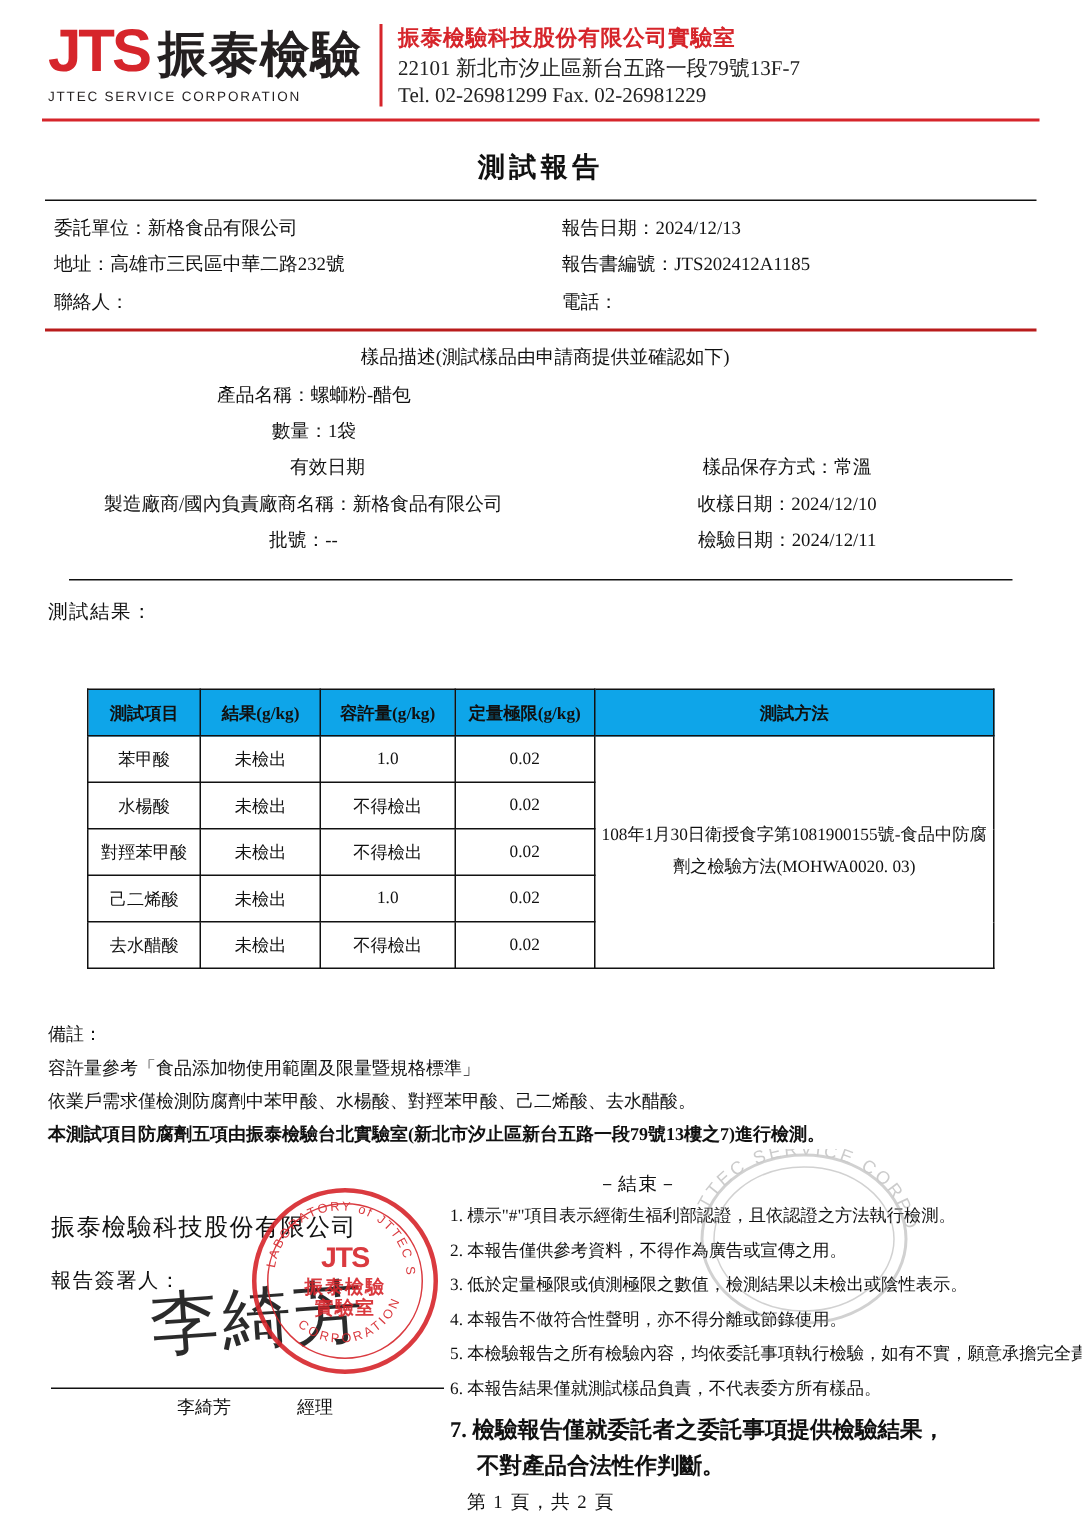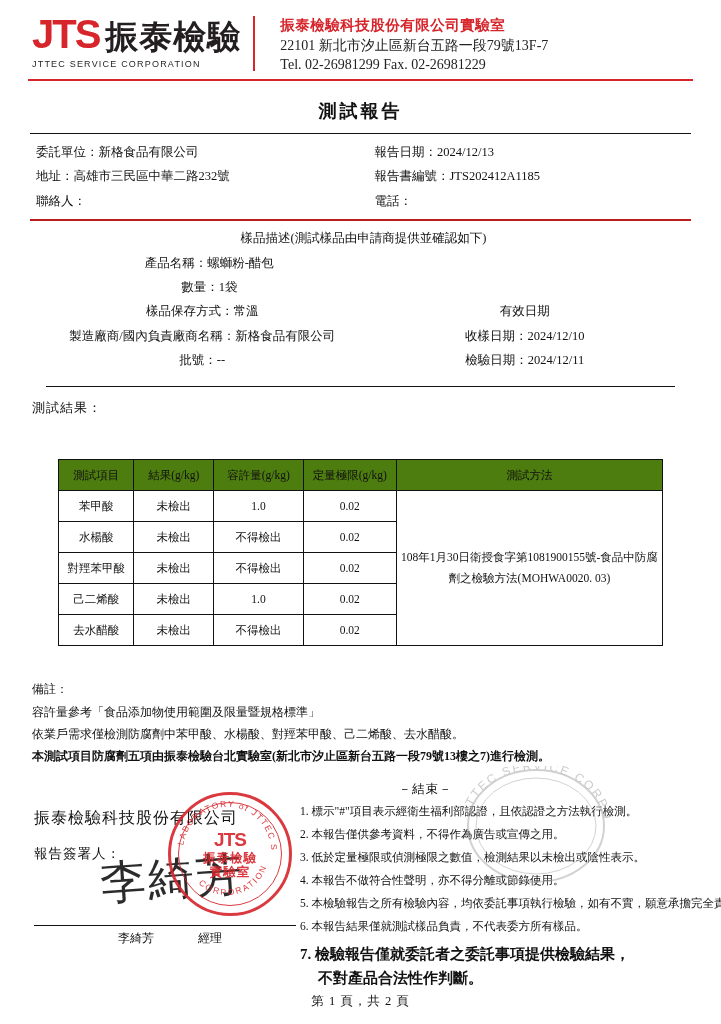--- a/index.html
+++ b/index.html
@@ -67,21 +67,20 @@
   .logo-row1 { display: flex; align-items: flex-end; }
   .header-divider {
     width: 2px;
     align-self: stretch;
     background: #d6252b;
     margin: 2px 10px 2px 12px;
   }
   .addr-block {
     flex: 1 1 auto;
     padding-top: 2px;
-    margin-left: 15px;
   }
   .addr-line1 {
     font-family: "Liberation Serif", serif;
     font-weight: bold;
     font-size: 14.5px;
     color: #d6252b;
     letter-spacing: .5px;
   }
   .addr-line2 {
     font-family: "Liberation Serif", serif;
@@ -151,22 +150,22 @@
     width: 605px;
     font-size: 11.5px;
   }
   table.results th, table.results td {
     border: 1px solid #111;
     text-align: center;
     padding: 4px 2px;
     height: 22px;
   }
   table.results th {
-    font-weight: normal;
-    background: #4d7c0f;
+    font-weight: bold;
+    background: #0ea5e9;
   }
   .col-item { width: 74px; }
   .col-result { width: 78px; }
   .col-allow { width: 88px; }
   .col-limit { width: 92px; }
   .col-method { width: 273px; }
   td.method-cell {
     text-align: center;
     line-height: 1.9;
     font-size: 11.5px;
@@ -349,22 +348,22 @@
     <div class="info-row">
       <div class="info-col" style="width:100%"><span>樣品描述(測試樣品由申請商提供並確認如下)</span></div>
     </div>
     <div class="info-row">
       <div class="info-col"><span>產品名稱：</span><span>螺螄粉-醋包</span></div>
     </div>
     <div class="info-row">
       <div class="info-col"><span>數量：</span><span>1袋</span></div>
     </div>
     <div class="info-row">
+      <div class="info-col right"><span>有效日期</span><span></span></div>
       <div class="info-col"><span>樣品保存方式：</span><span>常溫</span></div>
-      <div class="info-col right"><span>有效日期</span><span></span></div>
     </div>
     <div class="info-row">
       <div class="info-col"><span>製造廠商/國內負責廠商名稱：</span><span>新格食品有限公司</span></div>
       <div class="info-col right"><span>收樣日期：</span><span>2024/12/10</span></div>
     </div>
     <div class="info-row">
       <div class="info-col"><span>批號：</span><span>--</span></div>
       <div class="info-col right"><span>檢驗日期：</span><span>2024/12/11</span></div>
     </div>
   </div>

